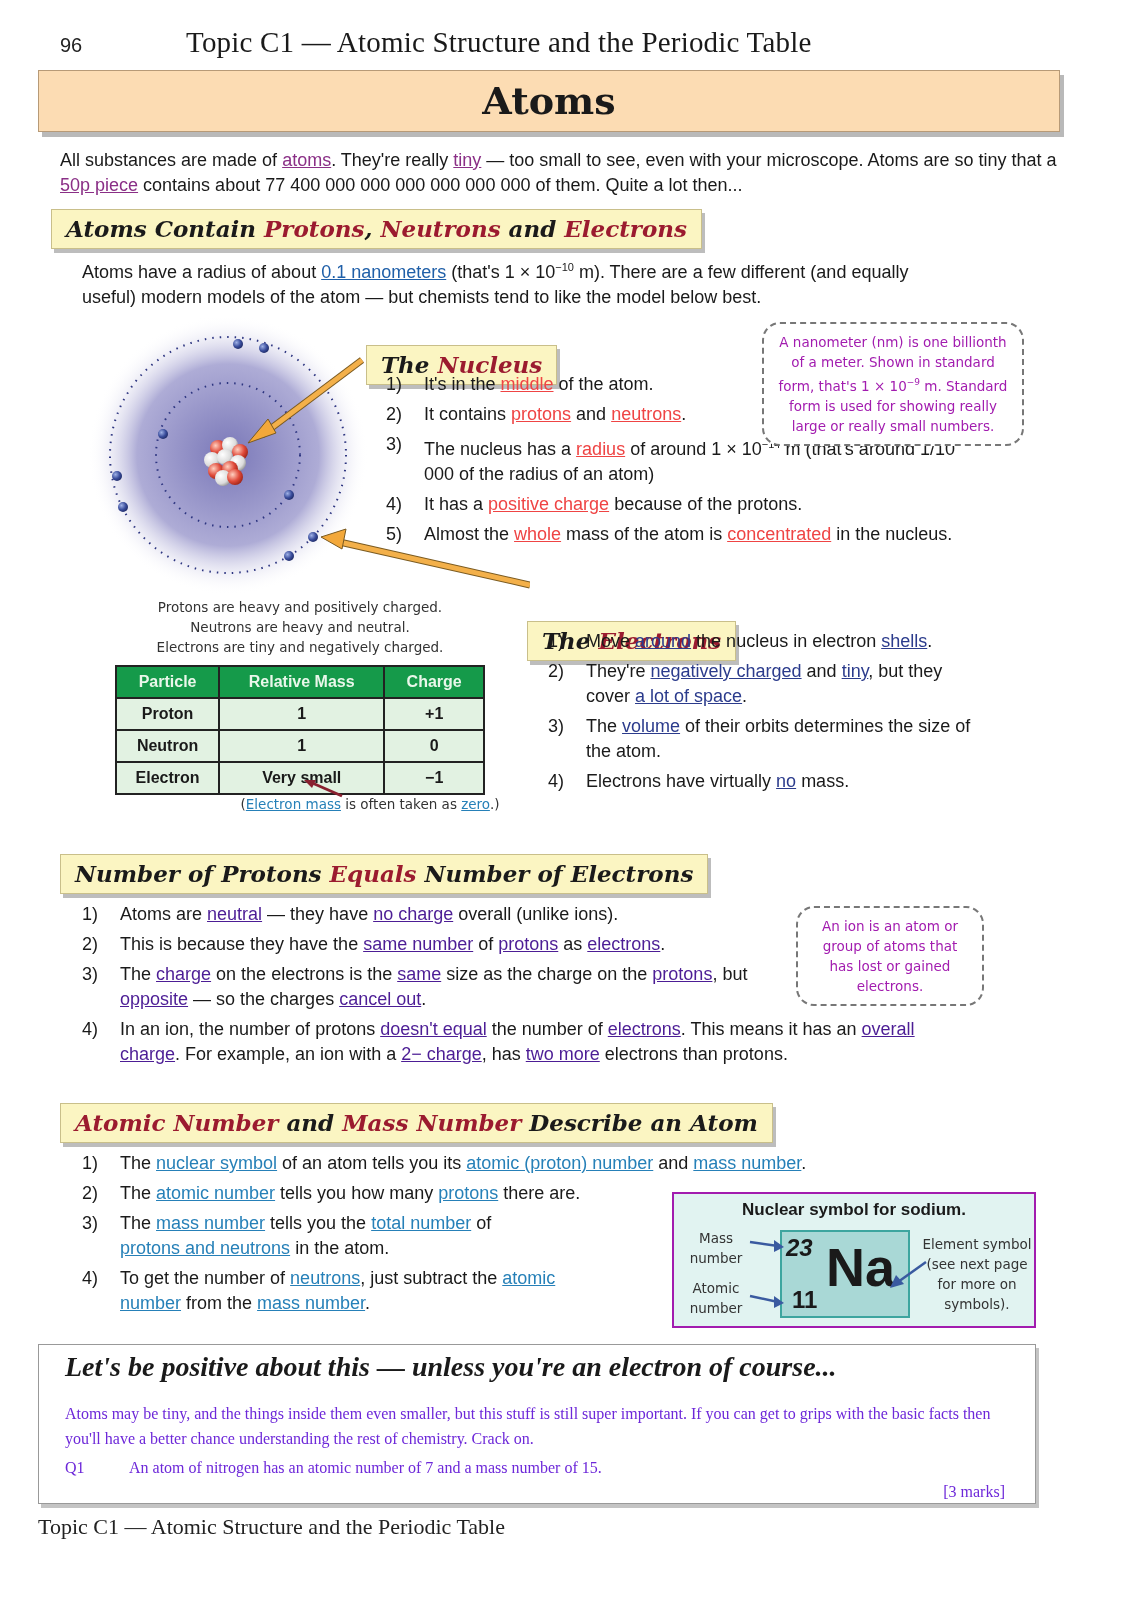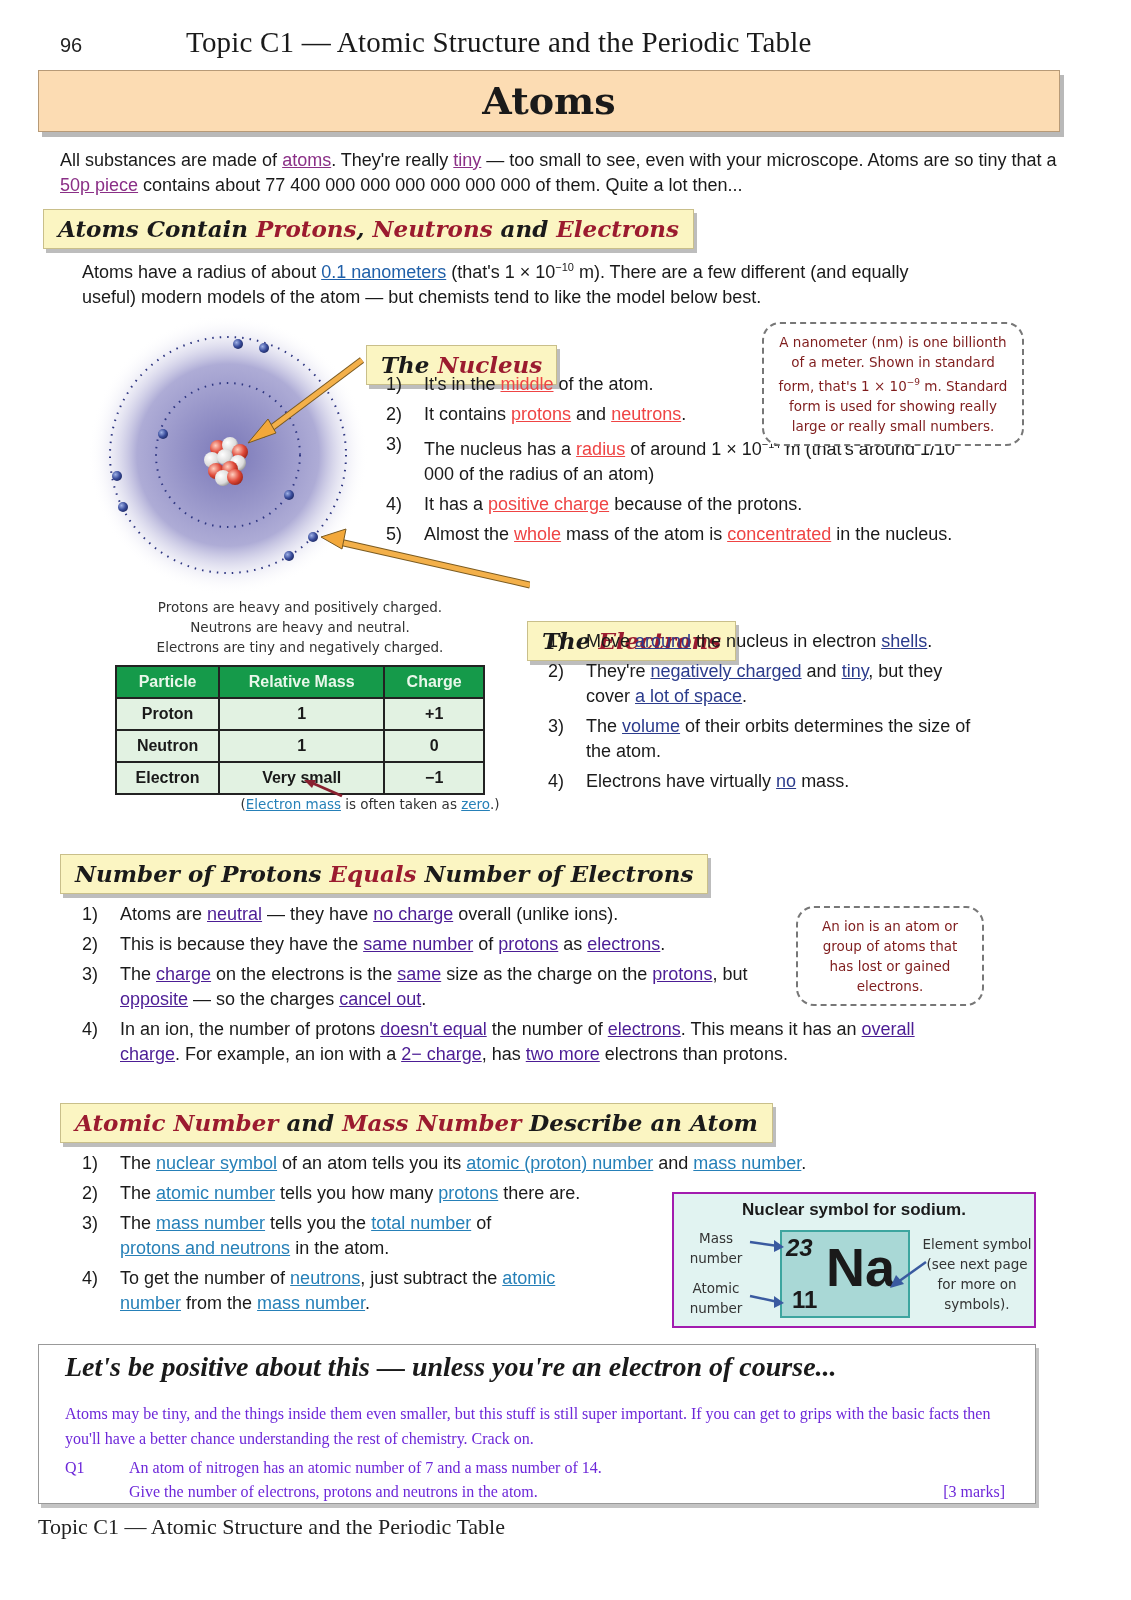--- a/index.html
+++ b/index.html
@@ -15,21 +15,21 @@
   .u-red { color:#ef4444; text-decoration:underline; }
   .u-navy { color:#2b3b8c; text-decoration:underline; }
   .u-green { color:#4c1d95; text-decoration:underline; }
   .u-teal { color:#2680b8; text-decoration:underline; }
   .sec-head { background:#fbf5c2; border:1px solid #c9bf8a; box-shadow:3px 4px 0 #bdbdbd; padding:0 14px; height:38px; line-height:38px; font-family:"DejaVu Serif", serif; font-style:italic; font-weight:bold; font-size:23px; color:#1a1a1a; white-space:nowrap; }
   .sec-head .red { color:#9b1b2f; }
   .para { font-size:18px; line-height:25px; }
   ol.list { list-style:none; margin:0; padding:0; }
   ol.list li { position:relative; padding-left:38px; font-size:18px; line-height:25px; margin-bottom:5px; }
   ol.list li .num { position:absolute; left:0; top:0; }
-  .note-box { border:2px dashed #777; border-radius:18px; text-align:center; font-family:"DejaVu Sans", sans-serif; font-size:13.5px; line-height:20px; color:#7f1d1d; padding:8px 12px; background:#fff; }
+  .note-box { border:2px dashed #777; border-radius:18px; text-align:center; font-family:"DejaVu Sans", sans-serif; font-size:13.5px; line-height:20px; color:#a21caf; padding:8px 12px; background:#fff; }
   .caption { font-size:13.5px; line-height:20px; color:#333; text-align:center; font-family:"DejaVu Sans", sans-serif; }
   table.ptable { border-collapse:collapse; font-size:16px; }
   table.ptable th { background:#159a4a; color:#e9f7ea; font-weight:bold; height:30px; border:2px solid #222; padding:0 10px; }
   table.ptable td { background:#e2f2e2; height:28px; border:2px solid #222; text-align:center; font-weight:bold; color:#1a1a1a; }
   .qbox { left:38px; top:1344px; width:996px; height:158px; border:1px solid #999; box-shadow:3px 4px 0 #c4c4c4; background:#fff; }
   .qtitle { font-family:"Liberation Serif", serif; font-style:italic; font-weight:bold; font-size:28px; }
   .qtext { font-family:"Liberation Serif", serif; font-size:16px; line-height:25px; color:#6d28d9;margin-top:10px; }
   .footer { left:38px; top:1514px; font-family:"Liberation Serif", serif; font-size:22px; color:#222; }
   .na-box { left:672px; top:1192px; width:360px; height:132px; background:#e1f3f1; border:2px solid #a21caf; }
 </style>
@@ -40,21 +40,21 @@
 <div class="abs running-head">Topic C1 — Atomic Structure and the Periodic Table</div>
 
 <div class="abs title-bar">
   <span>Atoms</span>
 </div>
 
 <div class="abs intro">
   <span>All substances are made of </span><span class="u-purple">atoms</span><span>.  They're really </span><span class="u-purple">tiny</span><span> — too small to see, even with your microscope.  Atoms are so tiny that a </span><span class="u-purple">50p piece</span><span> contains about 77 400 000 000 000 000 000 000 of them.  Quite a lot then...</span>
 </div>
 
-<div class="abs sec-head" style="left:43px;top:209px;">
+<div class="abs sec-head" style="left:51px;top:209px;">
   <span>Atoms Contain </span><span class="red">Protons</span><span>, </span><span class="red">Neutrons</span><span> and </span><span class="red">Electrons</span>
 </div>
 <div class="abs para" style="left:82px;top:255px;width:880px;">
   <span>Atoms have a radius of about </span><span class="u-blue">0.1 nanometers</span><span> (that's 1 × 10</span><sup style="font-size:11px">−10</sup><span> m).  There are a few different (and equally useful) modern models of the atom — but chemists tend to like the model below best.</span>
 </div>
 
 <svg class="abs" style="left:90px;top:315px;" width="440" height="280">
   <defs>
     <radialGradient id="cloud" cx="50%" cy="50%" r="50%">
       <stop offset="0%" stop-color="#7a78b8"></stop>
@@ -218,18 +218,17 @@
   <svg class="abs" style="left:212px;top:66px;" width="42" height="30">
     <line x1="40" y1="2" x2="12" y2="22" stroke="#3a5aa0" stroke-width="2.5"></line>
       <polygon points="4,28 10,15 18,24" fill="#3a5aa0"></polygon>
   </svg>
 </div>
 
 <div class="abs qbox">
   <div class="abs qtitle" style="left:26px;top:6px;">Let's be positive about this — unless you're an electron of course...</div>
   <div class="abs qtext" style="left:26px;top:46px;width:950px;">Atoms may be tiny, and the things inside them even smaller, but this stuff is still super important.  If you can get to grips with the basic facts then you'll have a better chance understanding the rest of chemistry.  Crack on.</div>
   <div class="abs qtext" style="left:26px;top:100px;">Q1</div>
-  <div class="abs qtext" style="left:90px;top:100px;">An atom of nitrogen has an atomic number of 7 and a mass number of 14.</div>
-  <div class="abs qtext" style="left:90px;top:124px;">Give the number of electrons, protons and neutrons in the atom.</div>
+  <div class="abs qtext" style="left:90px;top:100px;">An atom of nitrogen has an atomic number of 7 and a mass number of 15.</div>
   <div class="abs qtext" style="right:30px;top:124px;">[3 marks]</div>
 </div>
 
 <div class="abs footer">Topic C1 — Atomic Structure and the Periodic Table</div>
 
 </body></html>

